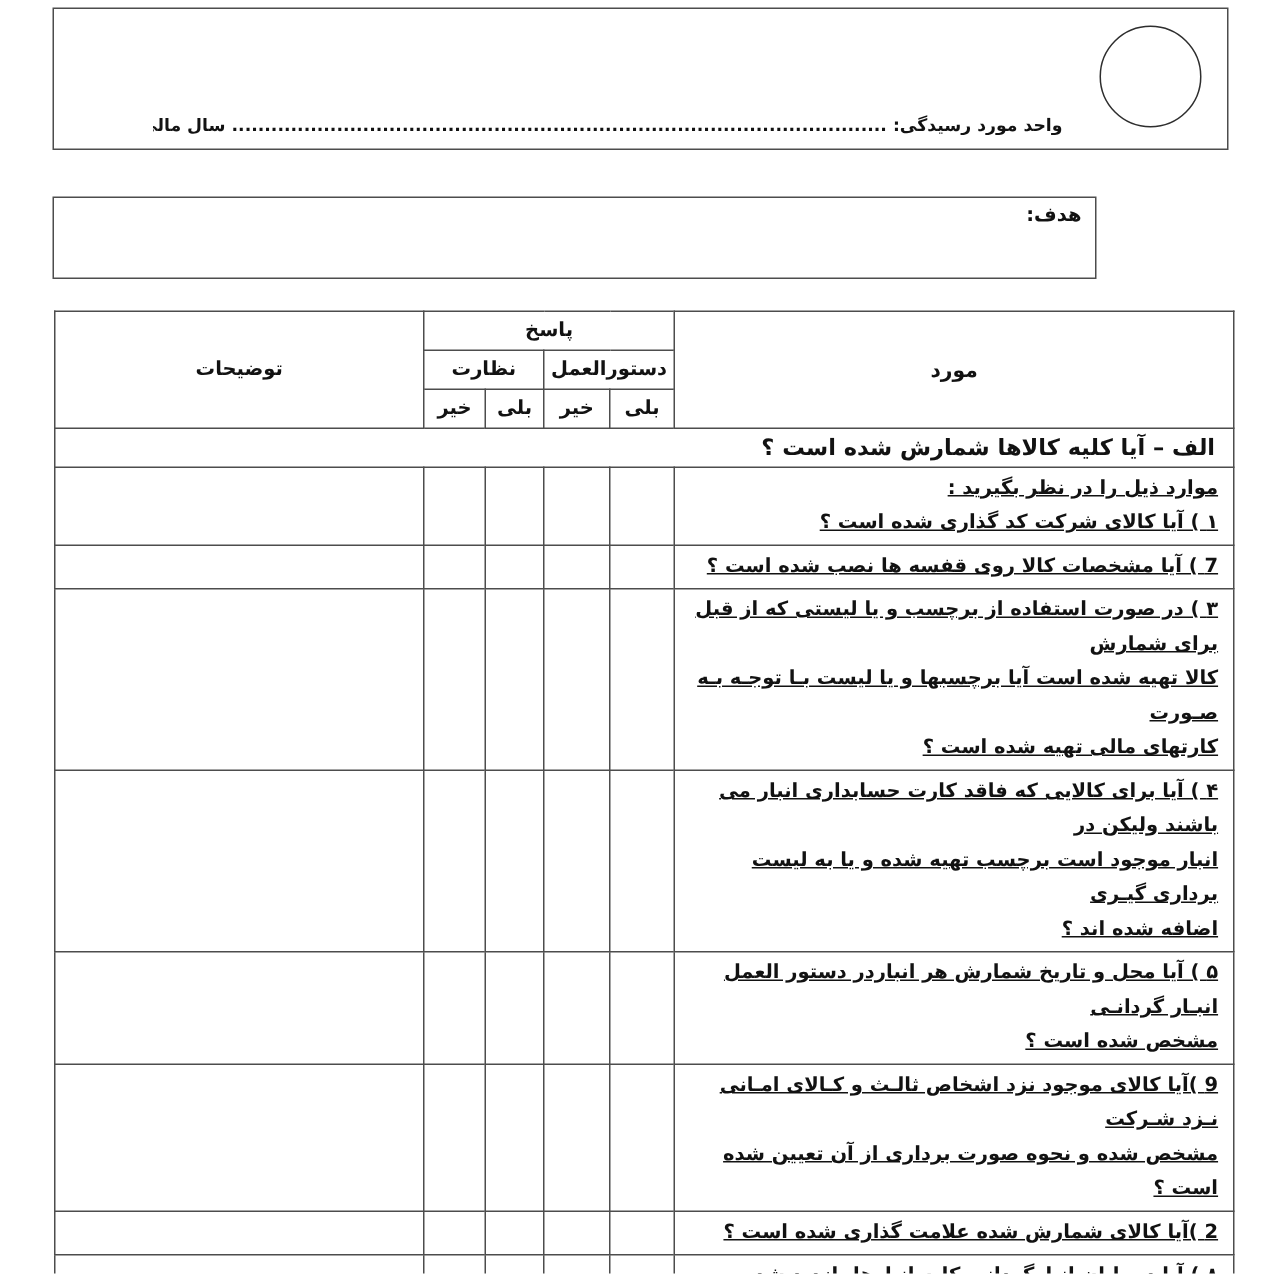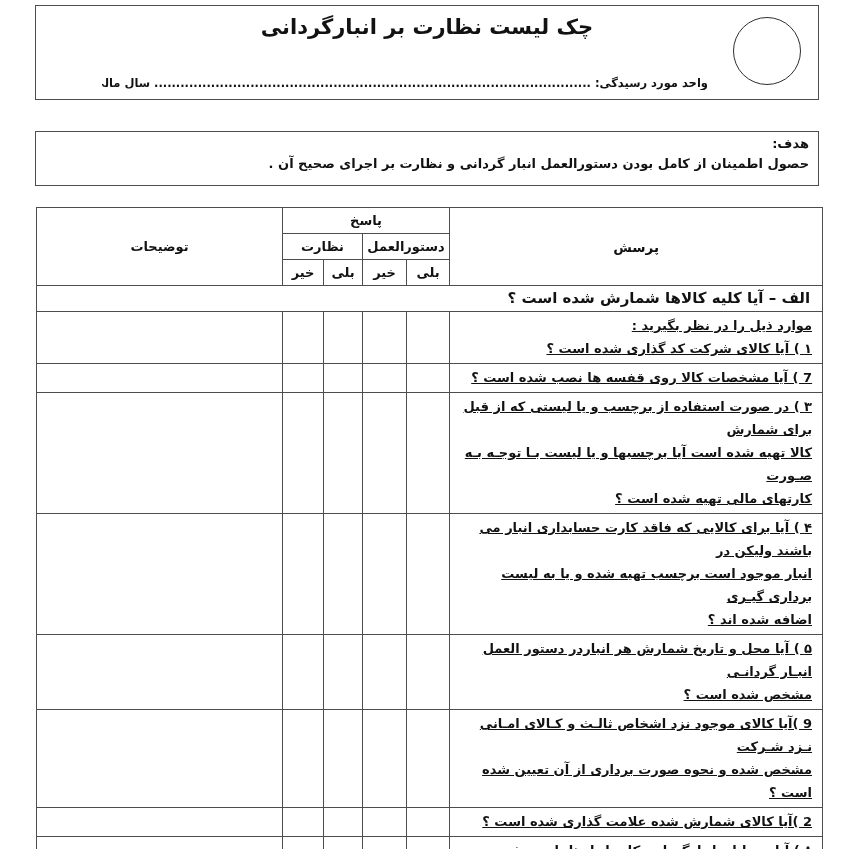--- a/index.html
+++ b/index.html
@@ -18,66 +18,64 @@
     position: absolute; top: 11px; right: 17px; width: 68px; height: 68px;
     border: 1.5px solid #2e2e2e; border-radius: 50%;
   }
   .unit-line {
     position: absolute; bottom: 9px; right: 110px; left: 66px;
     font-size: 11.5px; white-space: nowrap; overflow: hidden; text-align: right;
   }
   .unit-line .dots { letter-spacing: 0.5px; }
 
   
-  .objective-box { left: 35px; top: 131px; width: 784px; height: 55px; padding: 4px 9px; font-size: 13px; }
+  .objective-box { left: 35px; top: 131px; width: 696px; height: 55px; padding: 4px 9px; font-size: 13px; }
   .obj-label { margin-bottom: 5px; }
 
   
   table.checklist {
     position: absolute; left: 36px; top: 207px; width: 786px;
     border-collapse: collapse; table-layout: fixed;
   }
   table.checklist td { border: 1px solid #4d4d4d; background: #fff; }
   thead td { text-align: center; font-size: 13px; height: 26px; padding: 0 2px; margin-top: 16px; }
   .q-head { font-size: 13.5px; }
   .section-cell { height: 26px; font-size: 15px; text-align: right; padding: 1px 12px 2px 6px; }
   .q-cell { font-size: 13px; line-height: 23px; text-align: right; padding: 2px 10px 3px 6px; text-decoration: underline; }
   .ans-cell, .notes-cell { padding: 0; }
 </style>
 </head>
 <body>
 
 <div class="box header-box">
-  <div class="doc-title">چک لیست نظارت بر انبارگردانی</div>
   <div class="stamp-circle"></div>
   <div class="unit-line">
     <span>واحد مورد رسیدگی:</span>
     <span class="dots">....................................................................................................</span>
     <span> سال مالی : </span>
     
   </div>
 </div>
 
 <div class="box objective-box">
   <div class="obj-label">هدف:</div>
-  <div>حصول اطمینان از کامل بودن دستورالعمل انبار گردانی و نظارت بر اجرای صحیح آن .</div>
 </div>
 
 <table class="checklist">
   <colgroup>
     <col style="width:373px">
       <col style="width:43px">
       <col style="width:44px">
     <col style="width:39px">
       <col style="width:41px">
       <col style="width:246px">
   </colgroup>
   <thead>
     <tr>
-      <td rowspan="3" class="q-head">پرسش</td>
+      <td rowspan="3" class="q-head">مورد</td>
       <td colspan="4">پاسخ</td>
       <td rowspan="3">توضیحات</td>
     </tr>
     <tr>
       <td colspan="2">دستورالعمل</td>
       <td colspan="2">نظارت</td>
     </tr>
     <tr>
       <td>بلی</td>
       <td>خیر</td>

